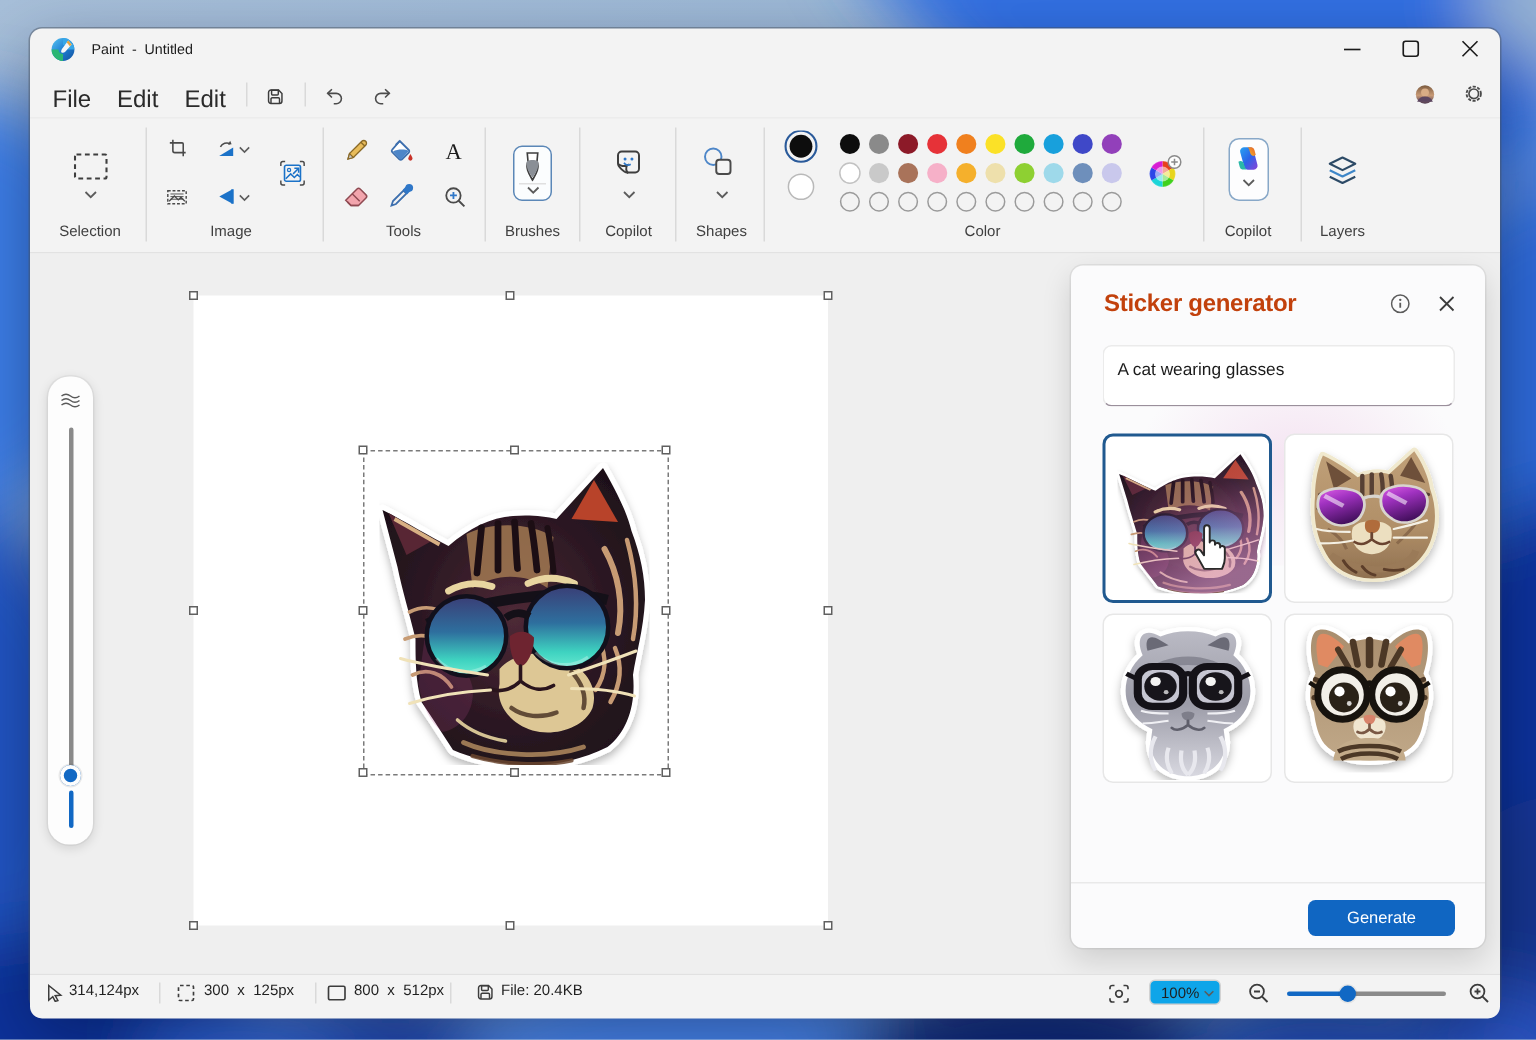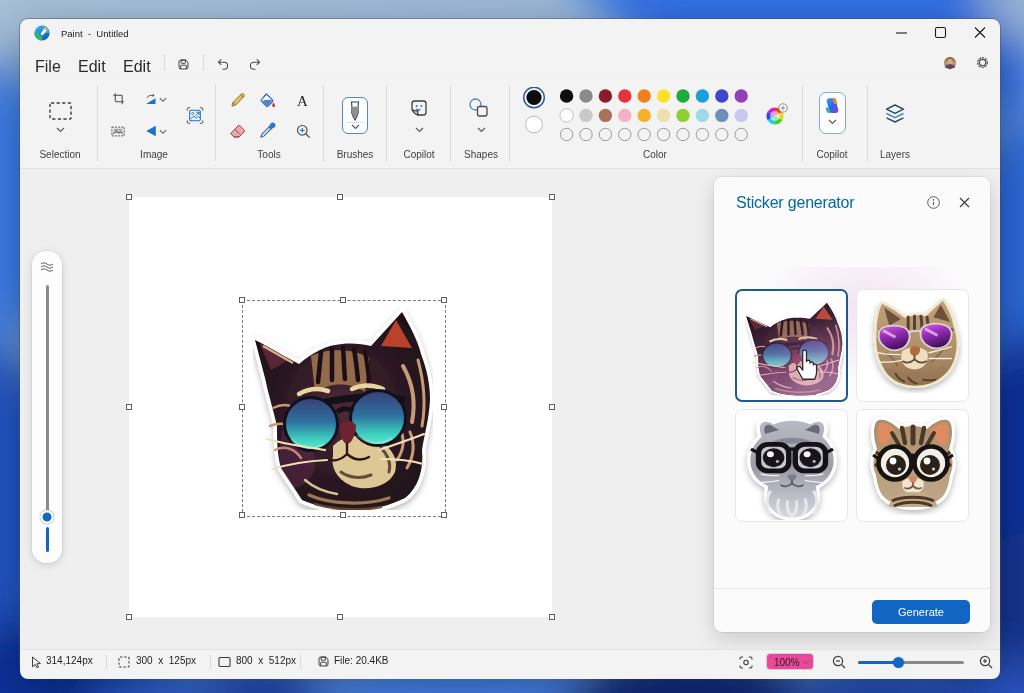--- a/index.html
+++ b/index.html
@@ -12,21 +12,21 @@
 #ribbonline{position:absolute;left:0;top:149px;width:100%;height:1px;background:#e2e2e2;}
 #menuline{position:absolute;left:0;top:59px;width:100%;height:1px;background:#ececec;}
 .glabel{position:absolute;font-size:10px;color:#3f3f3f;transform:translateX(-50%);top:130px;white-space:nowrap;}
 #work{position:absolute;left:0;top:150px;width:100%;height:480px;background:#efefef;}
 #canvas{position:absolute;left:109px;top:178px;width:423px;height:420px;background:#fff;}
 .hdl{position:absolute;width:6px;height:6px;background:#fff;border:1px solid #606060;box-sizing:border-box;}
 #statusbar{position:absolute;left:0;top:630px;width:100%;height:30px;border-top:1px solid #e1e1e1;font-size:10px;color:#1f1f1f;background:#f3f3f3;border-radius:0 0 8px 8px;box-sizing:border-box;}
 .sbtxt{position:absolute;top:5px;white-space:nowrap;}
 #panel{position:absolute;left:694px;top:158px;width:276px;height:455px;background:#fbfbfc;border-radius:8px;box-shadow:0 0 0 1px rgba(0,0,0,.06),0 8px 20px rgba(0,0,0,.14);}
 #panelglow{position:absolute;left:10px;top:90px;width:256px;height:110px;background:radial-gradient(ellipse 60% 100% at 55% 40%,rgba(231,180,221,.35),rgba(231,180,221,0) 70%);}
-#ptitle{position:absolute;left:22px;top:17px;font-size:16px;font-weight:normal;color:#0369a1;letter-spacing:-.2px;}
+#ptitle{position:absolute;left:22px;top:17px;font-size:16px;font-weight:bold;color:#c2410c;letter-spacing:-.2px;}
 #pinput{position:absolute;left:21px;top:53px;width:235px;height:41px;background:#fff;border:1px solid #ebebeb;border-bottom:1px solid #9a8f9b;border-radius:6px;box-sizing:border-box;}
 #pinput span{position:absolute;left:9px;top:10px;font-size:11.5px;color:#1b1b1b;}
 .cell{position:absolute;width:113px;height:113px;background:#fff;border:1px solid #e7e7e7;border-radius:7px;box-sizing:border-box;overflow:hidden;}
 #footline{position:absolute;left:0px;top:411px;width:276px;height:1px;background:#e9e9e9;}
 #genbtn{position:absolute;left:158px;top:423px;width:98px;height:24px;background:#1066c2;border-radius:5px;color:#fff;font-size:11px;text-align:center;line-height:24px;}
 #slpanel{position:absolute;left:12px;top:232px;width:30px;height:312px;background:#fdfdfd;border-radius:14px;box-shadow:0 2px 8px rgba(0,0,0,.14),0 0 0 1px rgba(0,0,0,.04);}
 .ico{position:absolute;}
 </style>
 </head>
 <body>
@@ -520,20 +520,23 @@
 <div id="panelglow"></div>
 <div id="ptitle">Sticker generator</div>
 <svg class="abs" style="left:213px;top:19px" width="13" height="13" viewBox="0 0 13 13">
 <circle cx="6.5" cy="6.5" r="5.8" fill="none" stroke="#5c5c5c" stroke-width="1"></circle>
 <path d="M6.5,5.8 v3.4" stroke="#5c5c5c" stroke-width="1.2"></path>
         <circle cx="6.5" cy="3.9" r=".8" fill="#5c5c5c"></circle>
 </svg>
 <svg class="abs" style="left:245px;top:20px" width="11" height="11" viewBox="0 0 11 11">
 <path d="M1,1 L10,10 M10,1 L1,10" stroke="#3c3c3c" stroke-width="1.2"></path>
 </svg>
+<div id="pinput">
+        <span>A cat wearing glasses</span>
+      </div>
 <div class="cell" style="left:21px;top:112px;border:2px solid #20598f">
 <svg class="abs" style="left:3px;top:2px" width="104" height="106" viewBox="0 0 104 106">
 <defs>
 <radialGradient id="pinkg" cx=".5" cy=".5" r=".5">
               <stop offset="0" stop-color="rgba(236,160,226,.9)"></stop>
               <stop offset=".7" stop-color="rgba(236,160,226,.45)"></stop>
               <stop offset="1" stop-color="rgba(236,160,226,0)"></stop>
             </radialGradient>
 <linearGradient id="pinkov" x1="0" y1="0" x2=".5" y2="1">
               <stop offset="0" stop-color="rgba(120,40,140,0)"></stop>
@@ -595,21 +598,21 @@
 <div class="vsep" style="left:280px;top:5px;height:14px"></div>
 <svg class="abs" style="left:297px;top:5px" width="13" height="13" viewBox="0 0 16 16">
 <path d="M2.5,4.5 a2,2 0 0 1 2,-2 h6.2 l2.8,2.8 v6.2 a2,2 0 0 1 -2,2 h-7 a2,2 0 0 1 -2,-2 Z" fill="none" stroke="#3c3c3c" stroke-width="1.2"></path>
 <path d="M5,2.6 h5.5 v3.1 a.8.8 0 0 1 -.8.8 h-4 a.8.8 0 0 1 -.7,-.8 Z M4.5,13.4 v-3.6 a.9.9 0 0 1 .9,-.9 h5.2 a.9.9 0 0 1 .9,.9 v3.6" fill="none" stroke="#3c3c3c" stroke-width="1.2"></path>
 </svg>
 <div class="sbtxt" style="left:314px">File: 20.4KB</div>
 <svg class="abs" style="left:719px;top:6px" width="14" height="13" viewBox="0 0 14 13">
 <path d="M1,3.5 v-1 a1.5,1.5 0 0 1 1.5,-1.5 h1.5 M10,1 h1.5 a1.5,1.5 0 0 1 1.5,1.5 v1 M1,9.5 v1 a1.5,1.5 0 0 0 1.5,1.5 h1.5 M13,9.5 v1 a1.5,1.5 0 0 1 -1.5,1.5 h-1.5" fill="none" stroke="#3c3c3c" stroke-width="1.1"></path>
 <circle cx="7" cy="6.5" r="2.2" fill="none" stroke="#3c3c3c" stroke-width="1.1"></circle>
 </svg>
-<div class="abs" style="left:746px;top:3px;width:48px;height:17px;background:#ec4899;border:1px solid #d2d2d2;border-radius:4px;box-sizing:border-box">
+<div class="abs" style="left:746px;top:3px;width:48px;height:17px;background:#0ea5e9;border:1px solid #d2d2d2;border-radius:4px;box-sizing:border-box">
 <span style="position:absolute;left:7px;top:3px;font-size:10px;color:#1f1f1f">100%</span>
 <svg class="abs" style="left:35px;top:6px" width="8" height="5" viewBox="0 0 9 6">
           <path d="M1,1 L4.5,4.5 L8,1" fill="none" stroke="#5c5c5c" stroke-width="1.2"></path>
         </svg>
 </div>
 <svg class="abs" style="left:812px;top:5px" width="14" height="14" viewBox="0 0 14 14">
 <circle cx="6" cy="6" r="4.6" fill="none" stroke="#3c3c3c" stroke-width="1.2"></circle>
 <path d="M9.4,9.4 L13,13" stroke="#3c3c3c" stroke-width="1.3"></path>
 <path d="M4,6 h4" stroke="#3c3c3c" stroke-width="1.2"></path>
 </svg>

